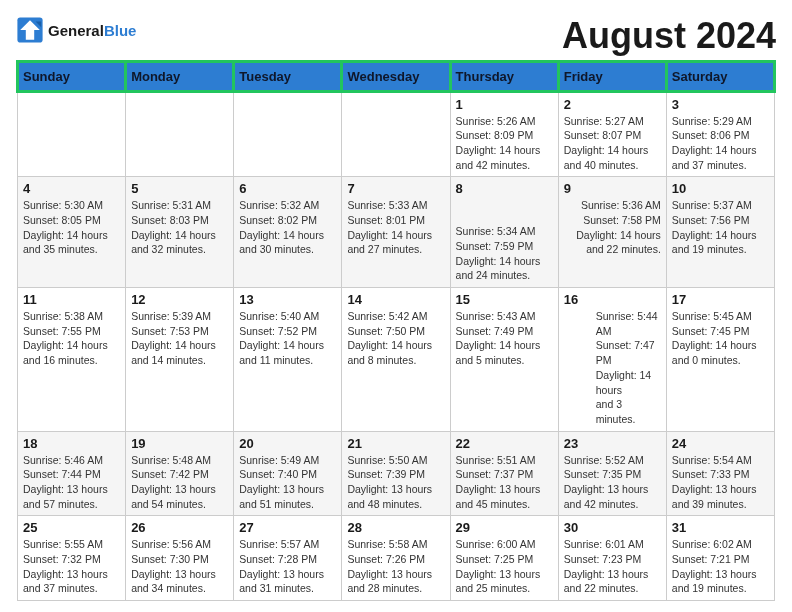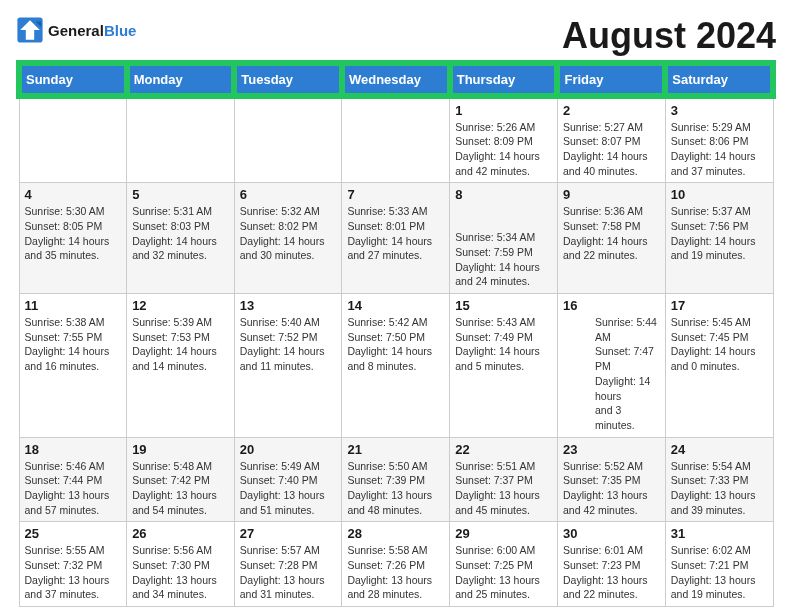--- a/index.html
+++ b/index.html
@@ -39,26 +39,26 @@
       font-size: 16px;
       color: #555;
     }
     .calendar {
       width: 100%;
       border-collapse: collapse;
       border: 1px solid #ccc;
     }
     .calendar th {
       background: #2d7dd2;
-      color: #ffffff;
+      color: #0f172a;
       font-size: 13px;
       font-weight: bold;
       padding: 6px 4px;
       text-align: left;
-      border: 6px solid #22c55e;
+      border: 3px solid #22c55e;
     }
     .calendar td {
       vertical-align: top;
       border: 1px solid #ccc;
       padding: 4px 5px;
       font-size: 10.5px;
       color: #333;
       width: 108px;
       min-height: 80px;
     }
@@ -174,21 +174,21 @@
         </td>
         <td>
           <span class="day-num">8</span>
           <div class="day-info" style="white-space: pre-line; margin-top: 28px;">Sunrise: 5:34 AM
 Sunset: 7:59 PM
 Daylight: 14 hours
 and 24 minutes.</div>
         </td>
         <td>
           <span class="day-num">9</span>
-          <div class="day-info" style="white-space: pre-line;">Sunrise: 5:36 AM
+          <div class="day-info" style="white-space: pre-line; text-align: right;">Sunrise: 5:36 AM
 Sunset: 7:58 PM
 Daylight: 14 hours
 and 22 minutes.</div>
         </td>
         <td>
           <span class="day-num">10</span>
           <div class="day-info" style="white-space: pre-line;">Sunrise: 5:37 AM
 Sunset: 7:56 PM
 Daylight: 14 hours
 and 19 minutes.</div>

